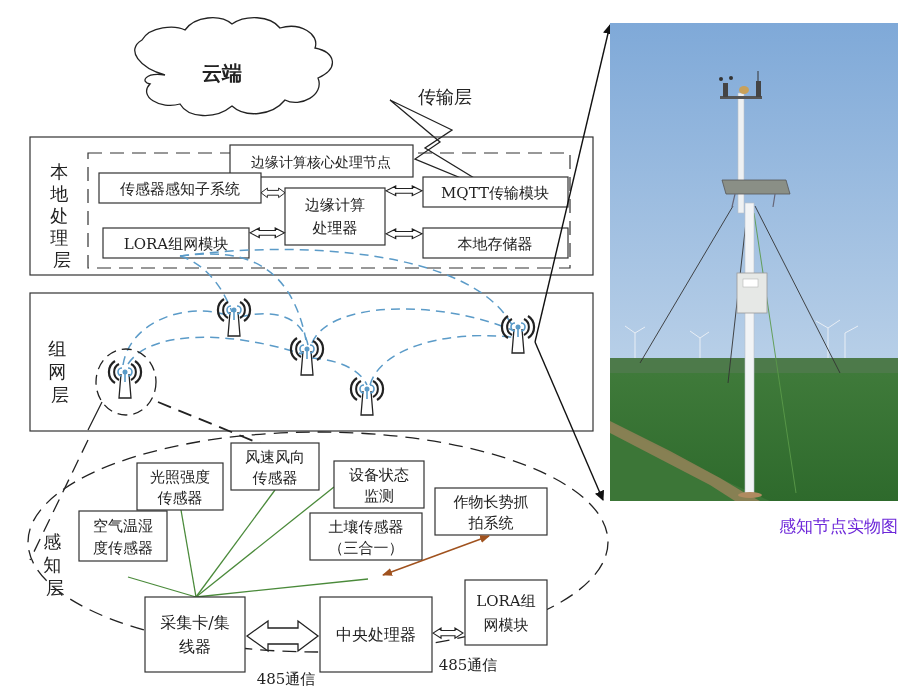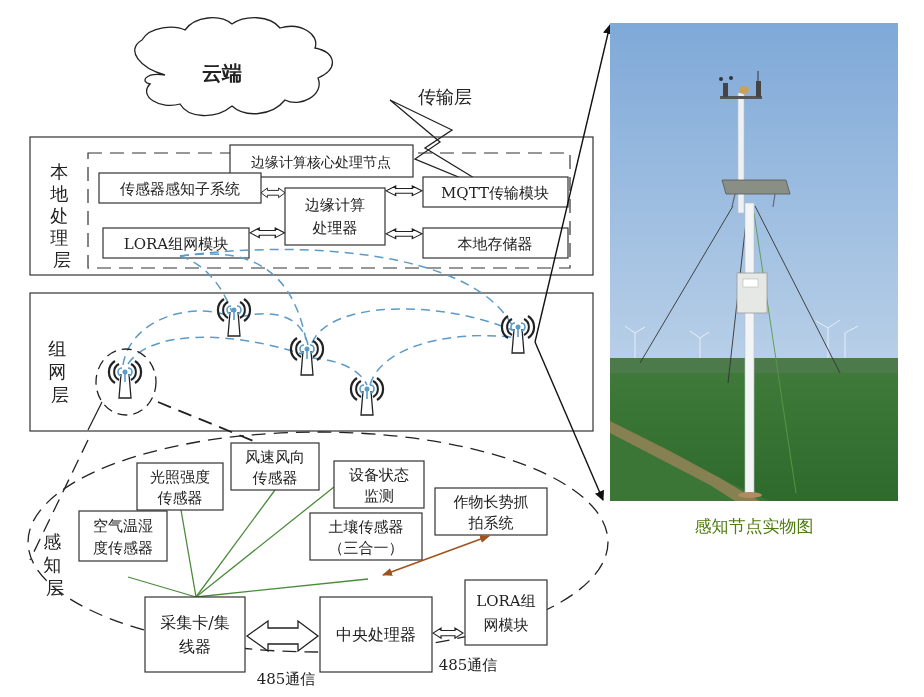--- a/index.html
+++ b/index.html
@@ -2,22 +2,22 @@
 <html><head>
 <meta charset="utf-8">
 <style>
   html, body { margin: 0; padding: 0; background: #ffffff; }
   body { width: 924px; height: 697px; position: relative; overflow: hidden;
          font-family: "DejaVu Serif", "Liberation Serif", serif; color: #222; }
   svg { position: absolute; left: 0; top: 0; }
   .lbl { font-family: "DejaVu Serif", "Liberation Serif", serif; fill: #222; }
   .cloud-lbl { font-family: "DejaVu Sans", "Liberation Sans", sans-serif; font-weight: bold; }
   #photo { position: absolute; left: 610px; top: 23px; width: 288px; height: 478px; overflow: hidden; }
-  #photo-caption { position: absolute; left: 610px; top: 515px; width: 288px; text-align: center;
-                   font-size: 17px; color: #4d7c0f; font-family: "DejaVu Serif", "Liberation Serif", serif; }
+  #photo-caption { position: absolute; left: 610px; top: 515px; width: 288px; text-align: right;
+                   font-size: 17px; color: #6d28d9; font-family: "DejaVu Serif", "Liberation Serif", serif; }
 </style>
 </head>
 <body>
 
 <svg width="924" height="697" viewBox="0 0 924 697">
   <defs>
     <marker id="arrowBlack" markerWidth="10" markerHeight="10" refX="9" refY="5" orient="auto" markerUnits="userSpaceOnUse">
       <path d="M0,0 L10,5 L0,10 z" fill="#111"></path>
     </marker>
     <marker id="arrowBrown" markerWidth="10" markerHeight="8" refX="9" refY="4" orient="auto" markerUnits="userSpaceOnUse">

